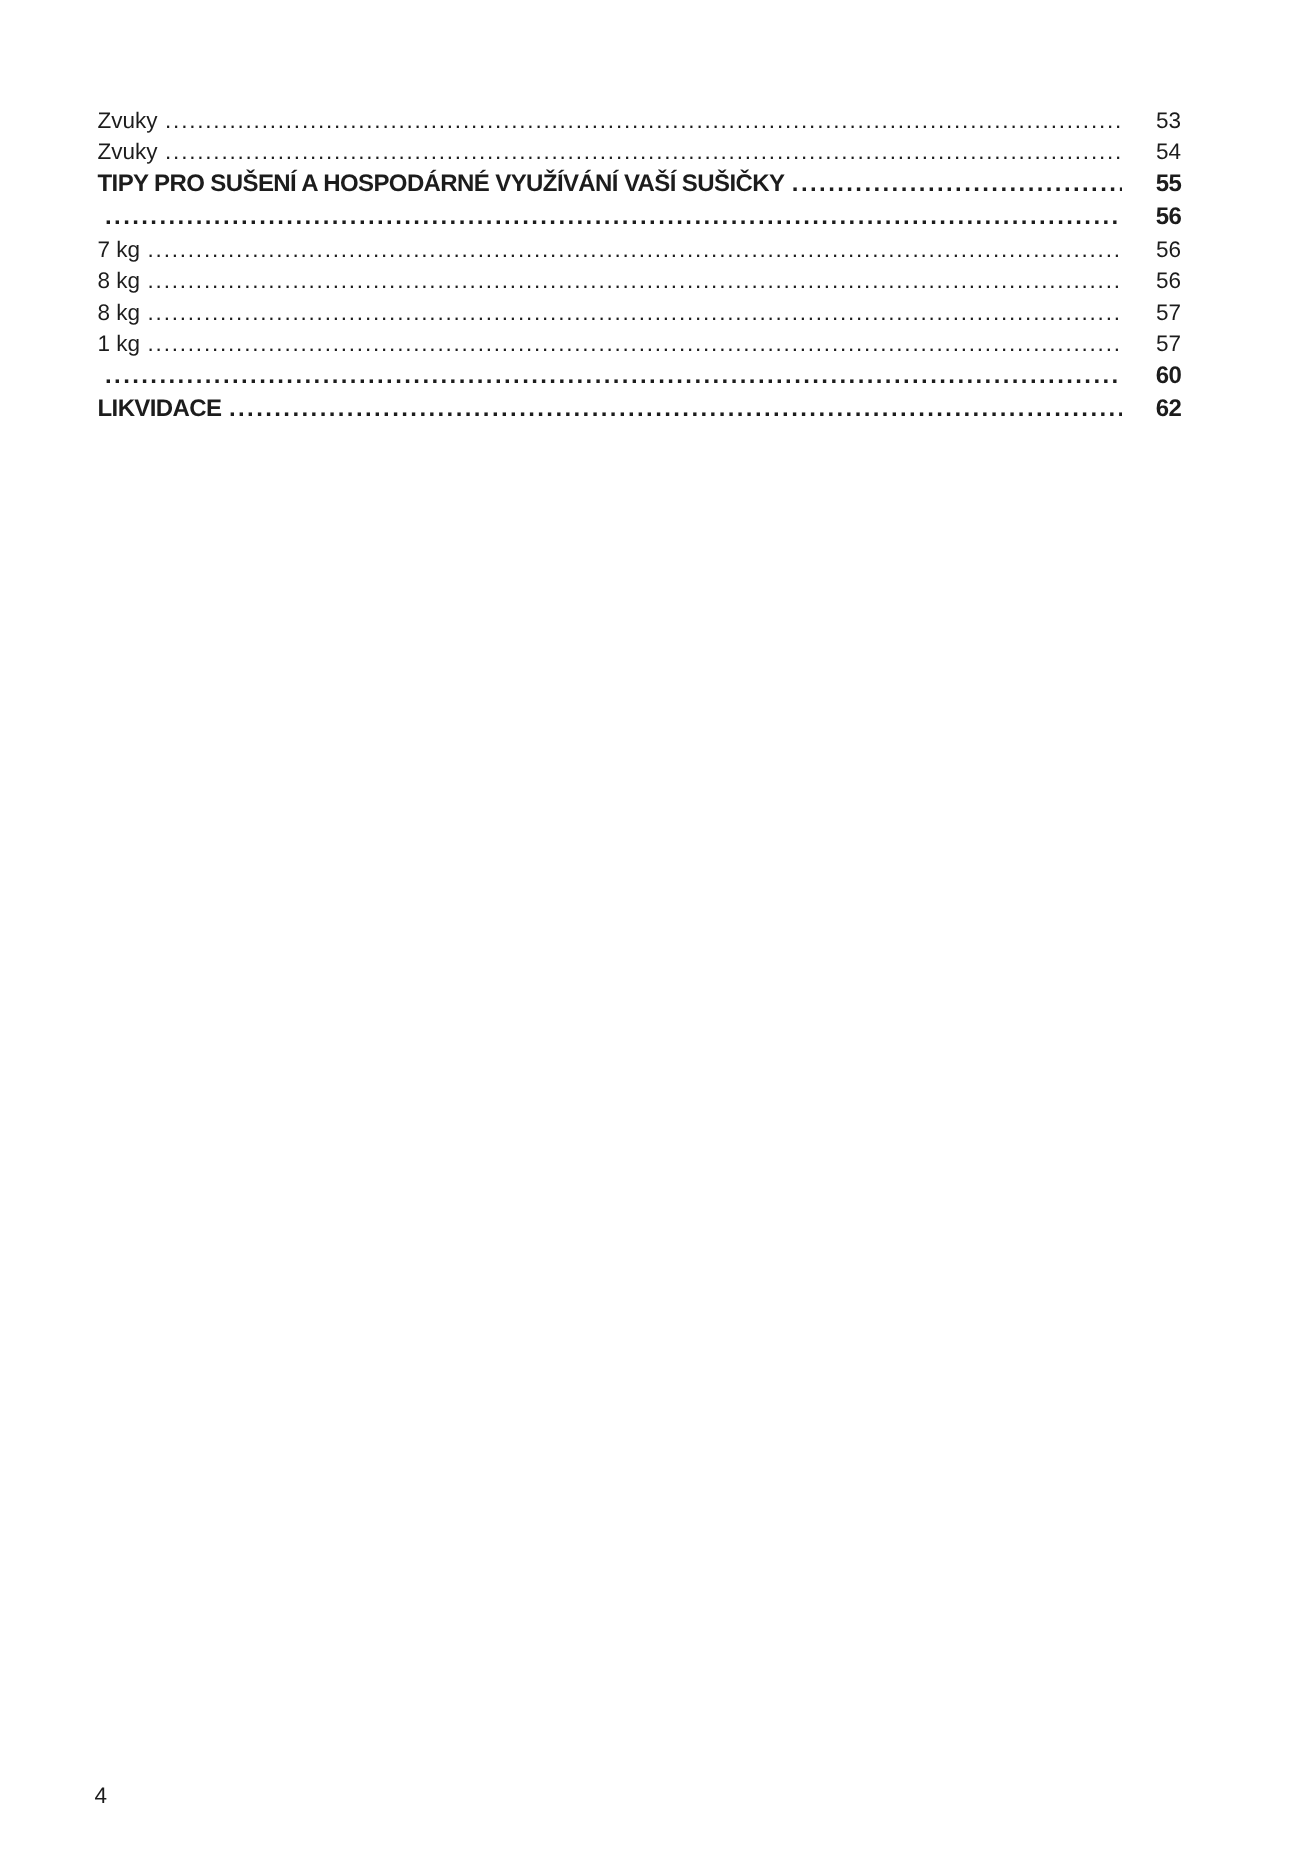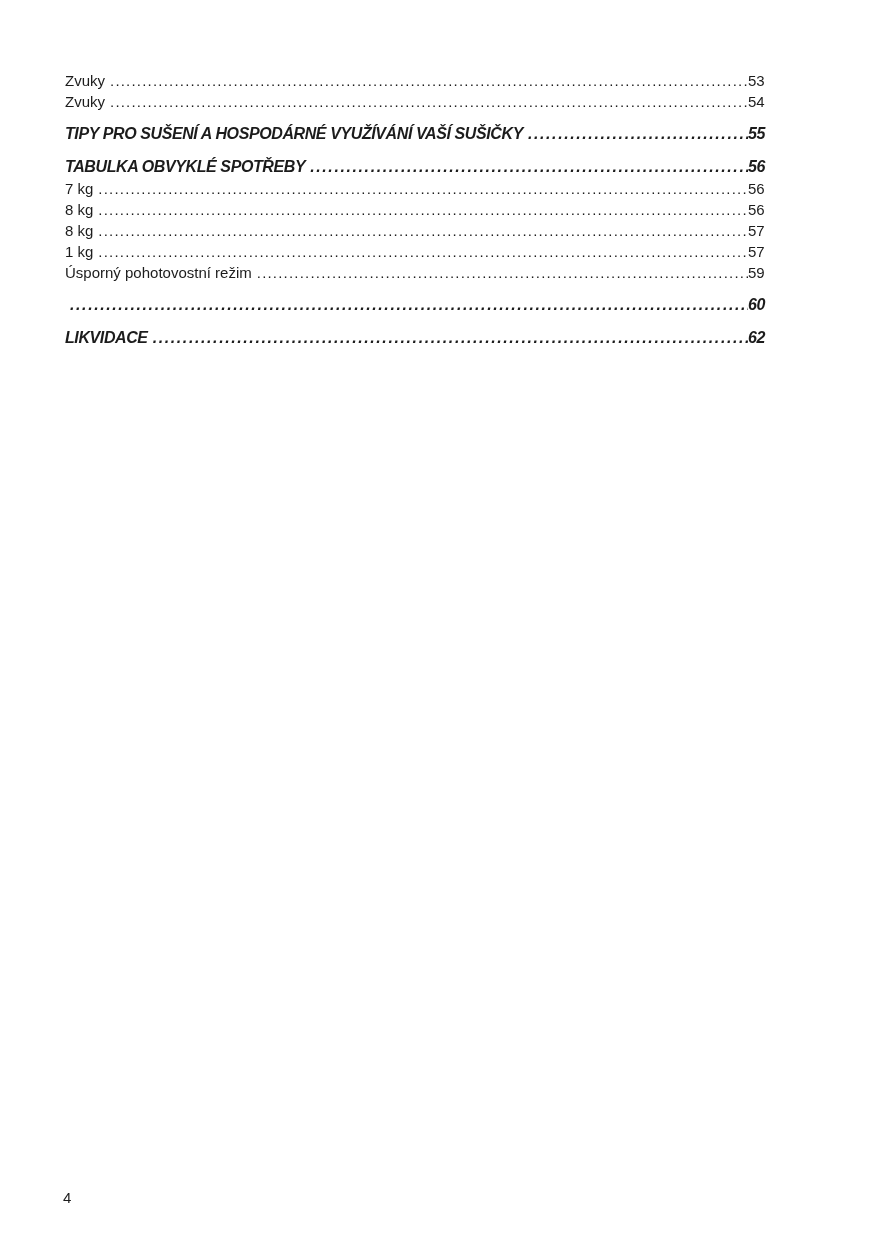--- a/index.html
+++ b/index.html
@@ -24,26 +24,24 @@
     width: 745px;
   }
   .row {
     display: flex;
     align-items: baseline;
     line-height: 21px;
     font-size: 15px;
     font-weight: 400;
   }
   .row.h {
-    margin-top: 11px;
     line-height: 22px;
     font-size: 16px;
     font-weight: 700;
     letter-spacing: -0.4px;
-    font-style: italic;
   }
   .label {
     white-space: nowrap;
     flex: none;
   }
   .leader {
     flex: 1 1 auto;
     overflow: hidden;
     white-space: nowrap;
     margin-left: 5px;
@@ -51,21 +49,21 @@
   }
   .leader::after {
     content: "..................................................................................................................................................................................................................";
   }
   .row.h .leader {
     letter-spacing: 1.6px;
   }
   .pagenum {
     flex: none;
     width: 62px;
-    text-align: left;
+    text-align: center;
     white-space: nowrap;
   }
   .footer {
     position: absolute;
     left: 63px;
     top: 1188px;
     font-size: 15px;
     line-height: 20px;
     font-weight: 400;
     color: #1c1c1c;
@@ -90,21 +88,20 @@
       <span class="pagenum">54</span>
     </div>
 
     <div class="row h">
       <span class="label">TIPY PRO SUŠENÍ A HOSPODÁRNÉ VYUŽÍVÁNÍ VAŠÍ SUŠIČKY</span>
       <span class="leader"></span>
       <span class="pagenum">55</span>
     </div>
 
     <div class="row h">
-      <span class="label">TABULKA OBVYKLÉ SPOTŘEBY</span>
       <span class="leader"></span>
       <span class="pagenum">56</span>
     </div>
 
     <div class="row">
       <span class="label">7 kg</span>
       <span class="leader"></span>
       <span class="pagenum">56</span>
     </div>
 
@@ -119,25 +116,20 @@
       <span class="leader"></span>
       <span class="pagenum">57</span>
     </div>
 
     <div class="row">
       <span class="label">1 kg</span>
       <span class="leader"></span>
       <span class="pagenum">57</span>
     </div>
 
-    <div class="row">
-      <span class="label">Úsporný pohotovostní režim</span>
-      <span class="leader"></span>
-      <span class="pagenum">59</span>
-    </div>
 
     <div class="row h">
       <span class="leader"></span>
       <span class="pagenum">60</span>
     </div>
 
     <div class="row h">
       <span class="label">LIKVIDACE</span>
       <span class="leader"></span>
       <span class="pagenum">62</span>

